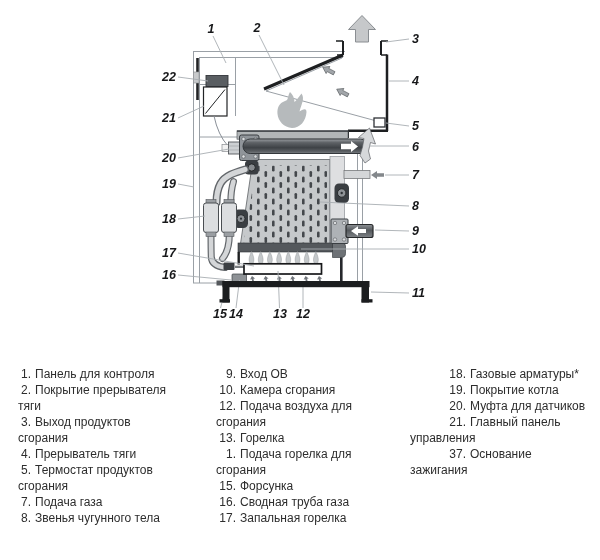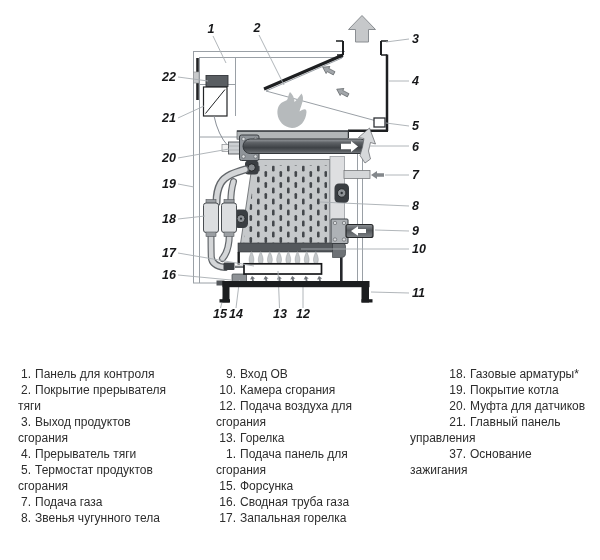--- a/index.html
+++ b/index.html
@@ -257,21 +257,21 @@
     <p class="li"><span class="n">7.</span><span class="t">Подача газа</span></p>
     <p class="li"><span class="n">8.</span><span class="t">Звенья чугунного тела</span></p>
   </div>
 
   <div class="legend-col c2">
     <p class="li"><span class="n">9.</span><span class="t">Вход ОВ</span></p>
     <p class="li"><span class="n">10.</span><span class="t">Камера сгорания</span></p>
     <p class="li"><span class="n">12.</span><span class="t">Подача воздуха для
 сгорания</span></p>
     <p class="li"><span class="n">13.</span><span class="t">Горелка</span></p>
-    <p class="li"><span class="n">1.</span><span class="t">Подача панель для
+    <p class="li"><span class="n">1.</span><span class="t">Подача горелка для
 сгорания</span></p>
     <p class="li"><span class="n">15.</span><span class="t">Форсунка</span></p>
     <p class="li"><span class="n">16.</span><span class="t">Сводная труба газа</span></p>
     <p class="li"><span class="n">17.</span><span class="t">Запальная горелка</span></p>
   </div>
 
   <div class="legend-col c3">
     <p class="li"><span class="n">18.</span><span class="t">Газовые арматуры*</span></p>
     <p class="li"><span class="n">19.</span><span class="t">Покрытие котла</span></p>
     <p class="li"><span class="n">20.</span><span class="t">Муфта для датчиков</span></p>

